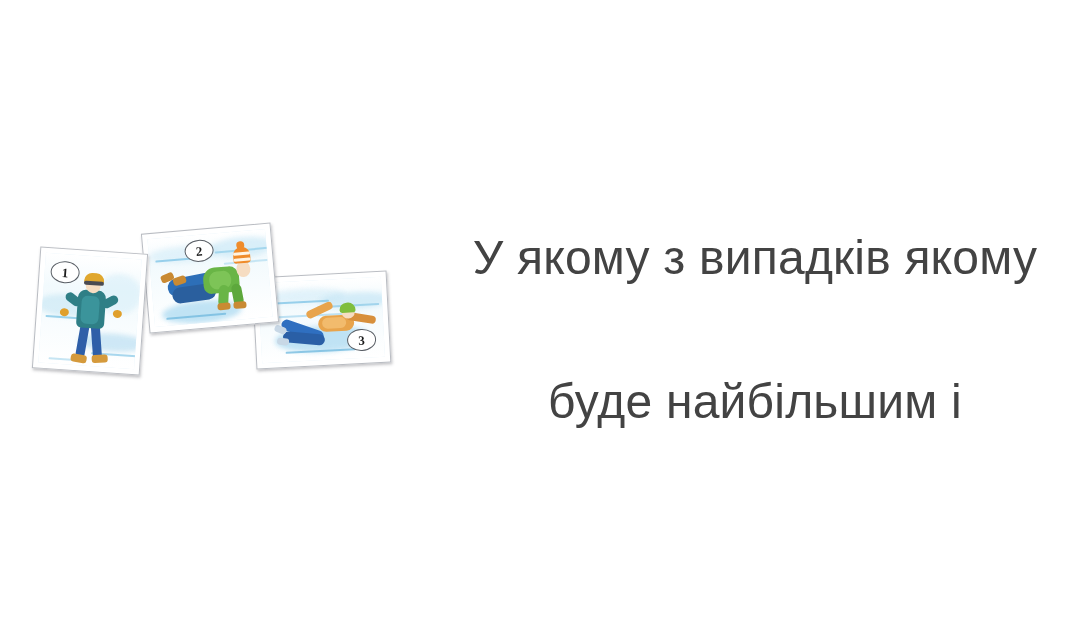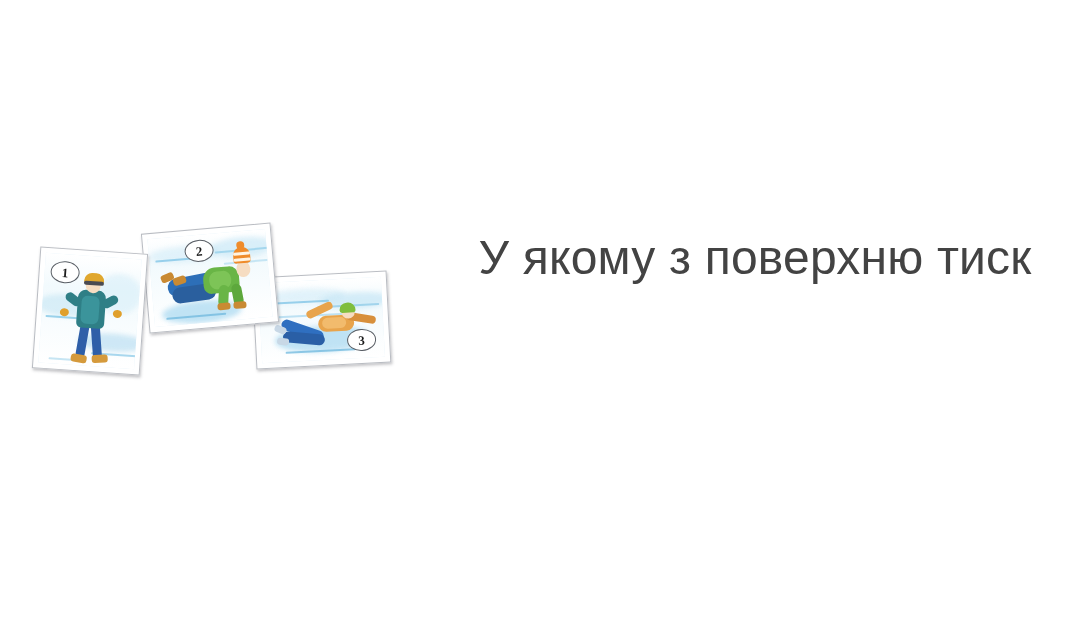--- a/index.html
+++ b/index.html
@@ -250,17 +250,18 @@
 
         <div class="badge" id="badge3">
           <span>3</span>
         </div>
       </div>
     </div>
 
   </div>
 
   <div id="question">
-    <span class="q-line">У якому з поверхню тиск</span>
+    <span class="q-line">У якому з випадків якому</span>
+    <span class="q-line">буде найбільшим і</span>
     
   </div>
 
 </div>
 
 </body></html>

